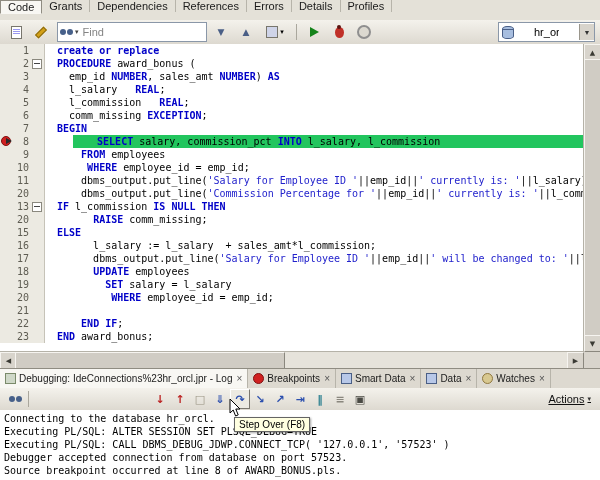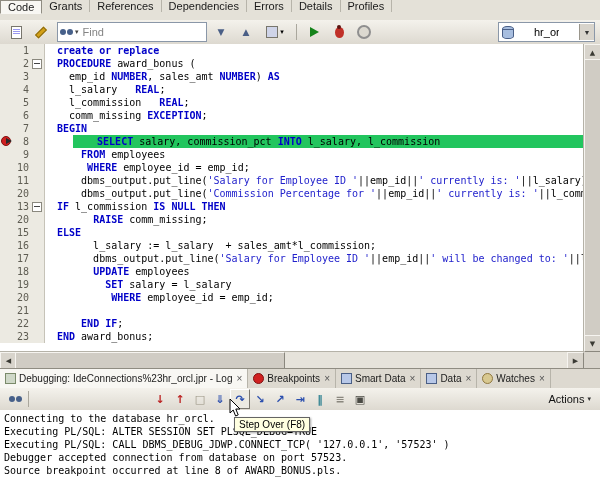--- a/index.html
+++ b/index.html
@@ -74,40 +74,40 @@
   .dtic{width:9px;height:9px;flex:none;display:inline-block;}
   .ic-log{background:#cfd8c8;border:1px solid #7a8a6a;}
   .ic-breakpoint{background:#d02020;border-radius:50%;border:1px solid #801010;}
   .ic-smart-data,.ic-data{background:#b8c8e8;border:1px solid #4a5f86;}
   .ic-watches{background:#d8c890;border:1px solid #907840;border-radius:50%;}
 
   .dtb{position:absolute;left:0;top:19px;right:0;height:22px;background:linear-gradient(#f4f2ec,#ddd9d0);border-bottom:1px solid #b5b2a8;display:flex;align-items:center;padding:0 5px;}
   .dgroup{display:flex;align-items:center;margin-left:118px;}
   .dbtn{width:18px;height:18px;display:flex;align-items:center;justify-content:center;border:1px solid transparent;font-family:"DejaVu Sans",sans-serif;font-size:11px;font-weight:bold;flex:none;}
   .dbtn.hov{border:1px solid;border-color:#fff #7a776e #7a776e #fff;background:#eceae2;}
-  .actions{margin-left:auto;display:flex;align-items:center;gap:3px;font-size:11px;color:#111;padding:0 4px;}
+  .actions{margin-left:auto;display:flex;align-items:center;gap:3px;font-size:11px;color:#111;padding:0 4px;text-decoration:underline;}
   .actions .dd{font-size:7px;color:#333;}
 
   .log{position:absolute;left:0;top:41px;right:0;bottom:0;background:#fff;overflow:hidden;font-family:"DejaVu Sans Mono","Liberation Mono",monospace;font-size:10px;line-height:13px;padding:2px 4px;color:#000;}
   .logline{white-space:pre;}
 
   
   .tooltip{position:absolute;left:234px;top:417px;background:#ffffe1;border:1px solid #646464;padding:0 4px;font-size:10px;line-height:13px;color:#000;z-index:50;box-shadow:1px 1px 2px rgba(0,0,0,.35);white-space:nowrap;}
   .cursor{position:absolute;left:229px;top:398px;z-index:60;}
 </style>
 </head>
 <body>
 
 <div class="app">
 
   <div class="toptabs">
       <div class="ttab sel">Code</div>
       <div class="ttab">Grants</div>
+      <div class="ttab">Dependencies</div>
       <div class="ttab">References</div>
-      <div class="ttab">Dependencies</div>
       <div class="ttab">Errors</div>
       <div class="ttab">Details</div>
       <div class="ttab">Profiles</div>
     </div>
 
   <div class="etb">
     <span class="tbtn">
         <span class="pageic"></span>
       </span>
     <span class="tbtn">

